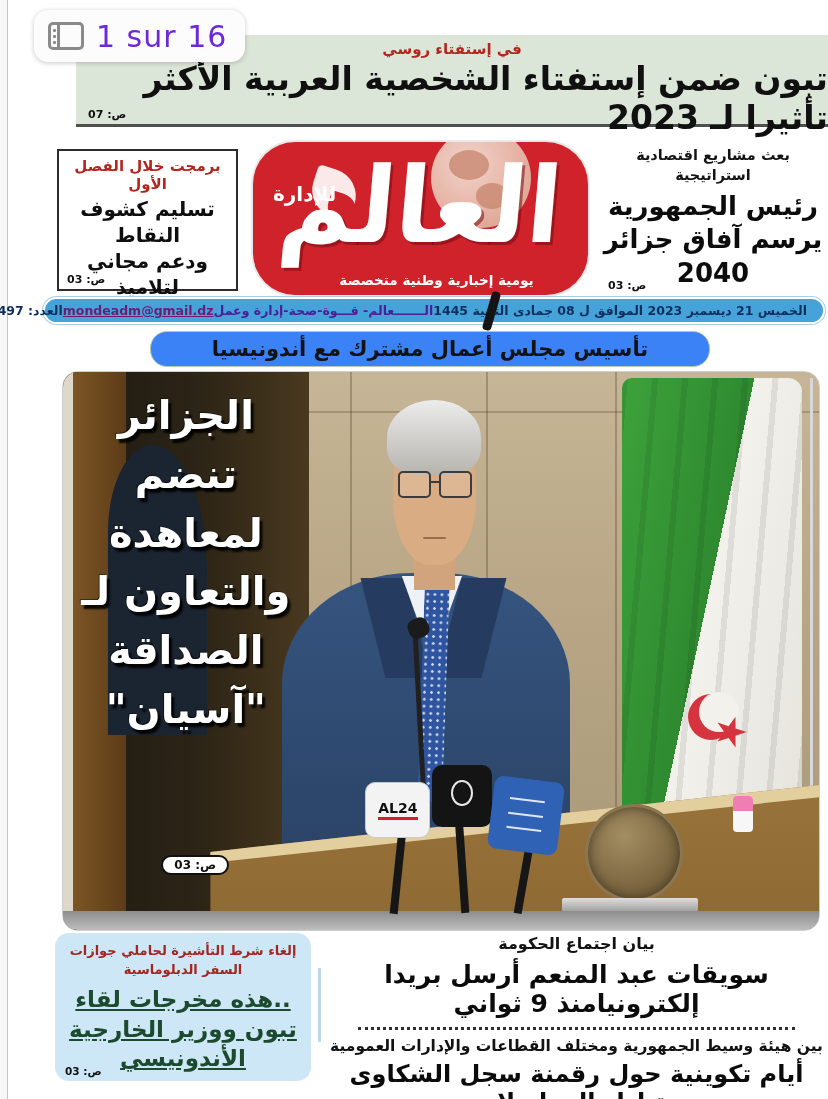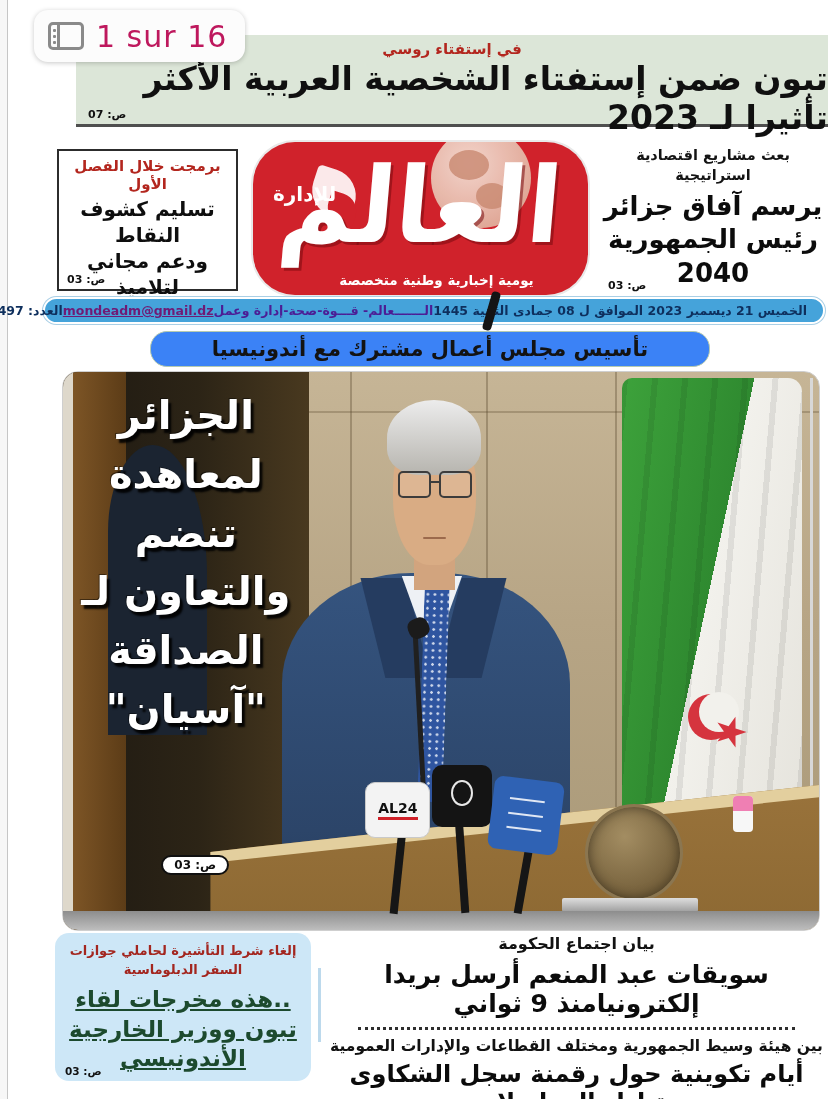--- a/index.html
+++ b/index.html
@@ -10,21 +10,21 @@
 
   
   #page-edge { left:0; top:0; width:8px; height:1099px; background:#f7f7f7; border-right:1px solid #c6c6c6; }
 
   
   #viewer-pill { left:34px; top:10px; height:52px; padding:0 18px 0 14px; background:#fcfcfc;
     border-radius:14px; box-shadow:0 1px 5px rgba(0,0,0,.22); display:flex; align-items:center; gap:12px; z-index:60; }
   #viewer-icon { width:36px; height:28px; border:3px solid #8a8a8a; border-radius:5px; position:relative; }
   #viewer-icon .bar { position:absolute; left:0; top:0; width:9px; height:100%; border-right:3px solid #8a8a8a; }
   #viewer-icon .dot { position:absolute; left:2px; width:3px; height:3px; background:#8a8a8a; border-radius:1px; }
-  #viewer-label { font-size:30px; color:#be185d; letter-spacing:1px; }
+  #viewer-label { font-size:30px; color:#6d28d9; letter-spacing:1px; }
 
   
   #top-story { left:76px; top:35px; width:752px; height:92px; background:#dce6d8; border-bottom:3px solid #4f4f4f; text-align:center; }
   #top-story .kicker { margin-top:5px; font-size:15px; font-weight:800; color:#b3261e; }
   #top-story .headline { margin-top:1px; font-size:33px; font-weight:900; color:#101010;text-align:right; }
   .pageref { font-size:11px; font-weight:800; color:#111; }
   #top-story .pageref { position:absolute; left:12px; bottom:3px; }
 
   
   #left-box { left:57px; top:149px; width:181px; height:142px; background:#fff; border:2px solid #2c2c2c; text-align:center; padding-top:6px; }
@@ -197,22 +197,22 @@
     <div id="logo-badge" class="rtl">للإدارة</div>
     <div id="logo-tagline" class="rtl">يومية إخبارية وطنية متخصصة</div>
   </div>
 
   <div id="right-col" class="abs rtl">
     <div class="kicker">
       <div>بعث مشاريع اقتصادية</div>
       <div>استراتيجية</div>
     </div>
     <div class="headline">
+      <div>رئيس الجمهورية</div>
       <div>يرسم آفاق جزائر</div>
-      <div>رئيس الجمهورية</div>
       <div>2040</div>
     </div>
     <div class="pageref">ص: 03</div>
   </div>
 
   <div id="date-bar" class="abs">
     <span class="date">الخميس 21 ديسمبر 2023 الموافق ل 08 جمادى الثانية 1445</span>
     <span class="slogan">الـــــــعالم- قـــوة-صحة-إدارة وعمل</span>
     <span class="email">mondeadm@gmail.dz</span>
     <span class="issue">العدد: 2497 الثمن: 20 دج</span>
@@ -280,22 +280,22 @@
       <div class="logo-dot"></div>
     </div>
     <div id="mic-blue">
       <div class="line" style="top:28%"></div>
       <div class="line" style="top:48%"></div>
       <div class="line" style="top:68%"></div>
     </div>
 
     <div id="overlay-headline" class="rtl">
       <div>الجزائر</div>
+      <div>تنضم</div>
       <div>لمعاهدة</div>
-      <div>تنضم</div>
       <div>والتعاون لـ</div>
       <div>الصداقة</div>
       <div>"آسيان"</div>
     </div>
     <div id="photo-pageref" class="rtl">ص: 03</div>
   </div>
 
   <div id="bottom-left" class="abs rtl">
     <div class="kicker">إلغاء شرط التأشيرة لحاملي جوازات السفر الدبلوماسية</div>
     <div class="headline">..هذه مخرجات لقاء تبون ووزير الخارجية الأندونيسي</div>

